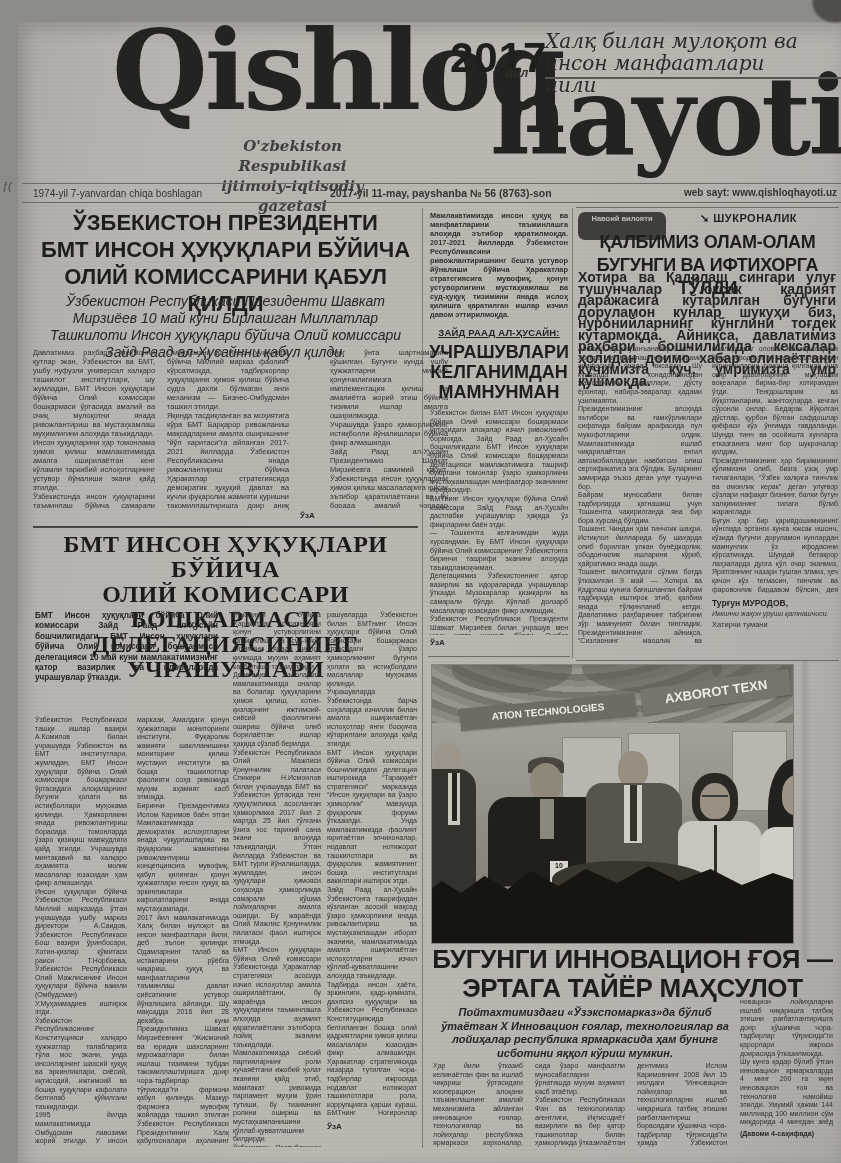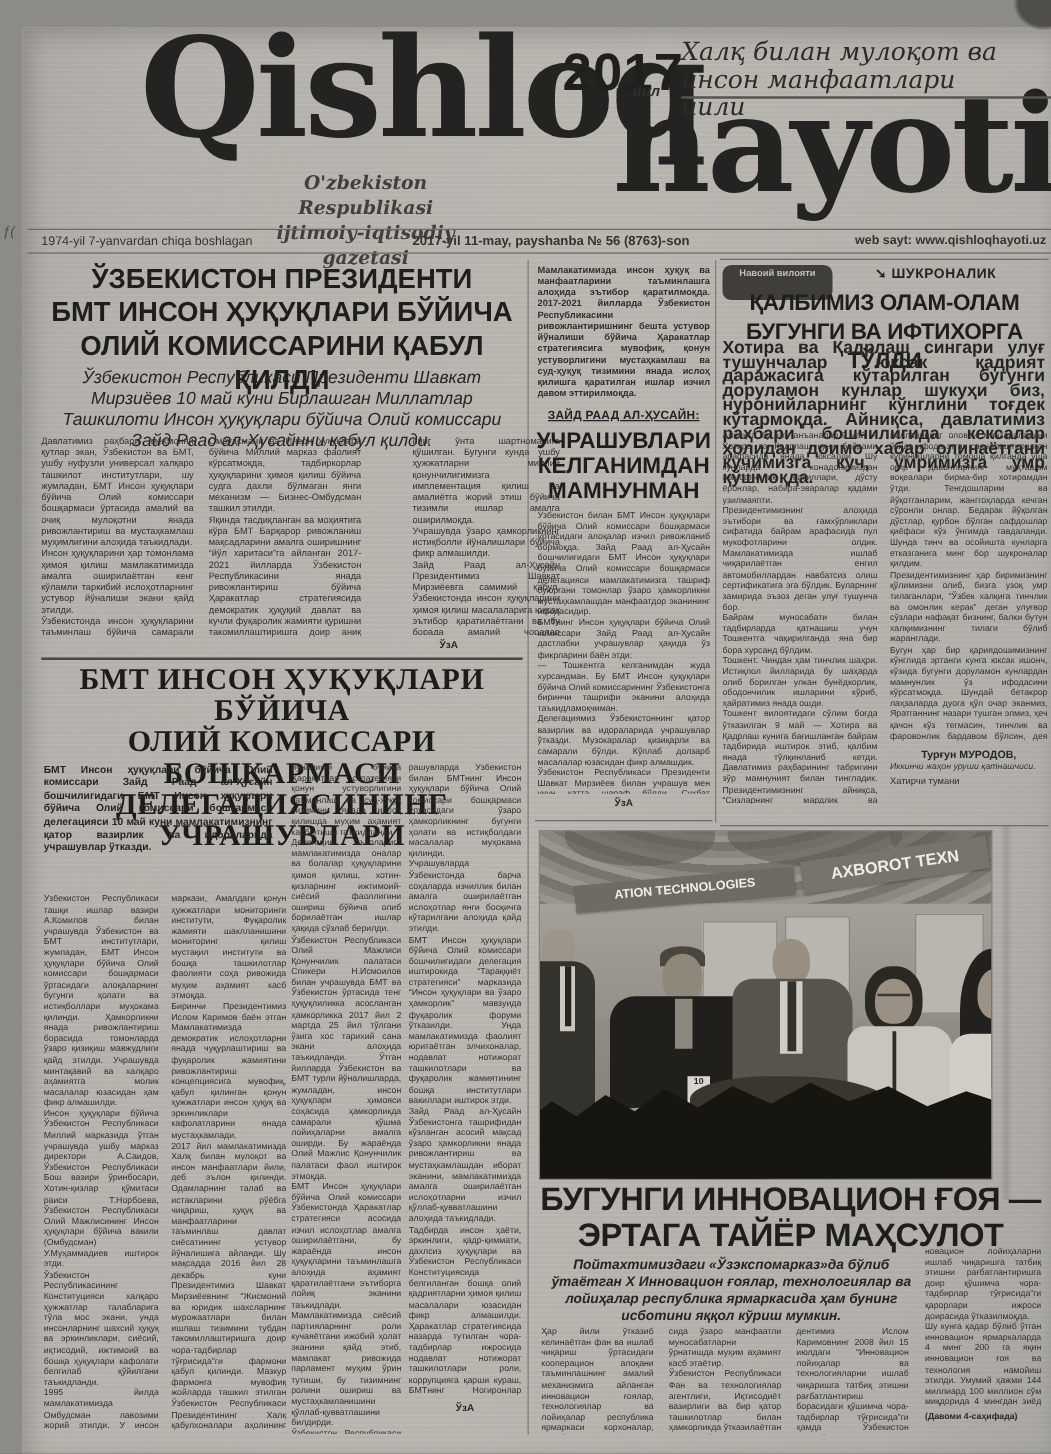--- a/index.html
+++ b/index.html
@@ -35,21 +35,21 @@
             font-weight:bold;color:#1c1c1a;text-align:center;white-space:pre-line;letter-spacing:.5px;}
   .subhead{position:absolute;font-style:italic;font-size:14px;line-height:17px;
            color:#262624;text-align:center;}
   .lead-b{position:absolute;font-weight:bold;color:#252523;text-align:justify;white-space:pre-line;}
   .lead-bi{position:absolute;font-weight:bold;font-style:italic;color:#252523;text-align:center;}
 
   
   .col{position:absolute;font-size:7px;line-height:8.6px;color:#31302d;
        text-align:justify;overflow:hidden;white-space:pre-line;}
   .col.f75{font-size:7.4px;line-height:9px;}
-  .byline{position:absolute;font-weight:bold;font-size:8px;color:#262624;text-align:center;}
+  .byline{position:absolute;font-weight:bold;font-size:8px;color:#262624;text-align:left;}
   .sep-thick{position:absolute;height:2px;background:#474642;}
 
   
   .badge{position:absolute;background:#403e3b;color:#c2bfb9;border-radius:7px;
          font-size:7.5px;font-weight:bold;line-height:13px;text-align:center;}
   .rubric{position:absolute;font-weight:bold;font-size:11px;letter-spacing:.5px;color:#222220;text-align:left;}
   .zaid-label{position:absolute;font-weight:bold;font-size:9.5px;color:#232321;
               text-decoration:underline;text-align:center;letter-spacing:.2px;}
 
   

